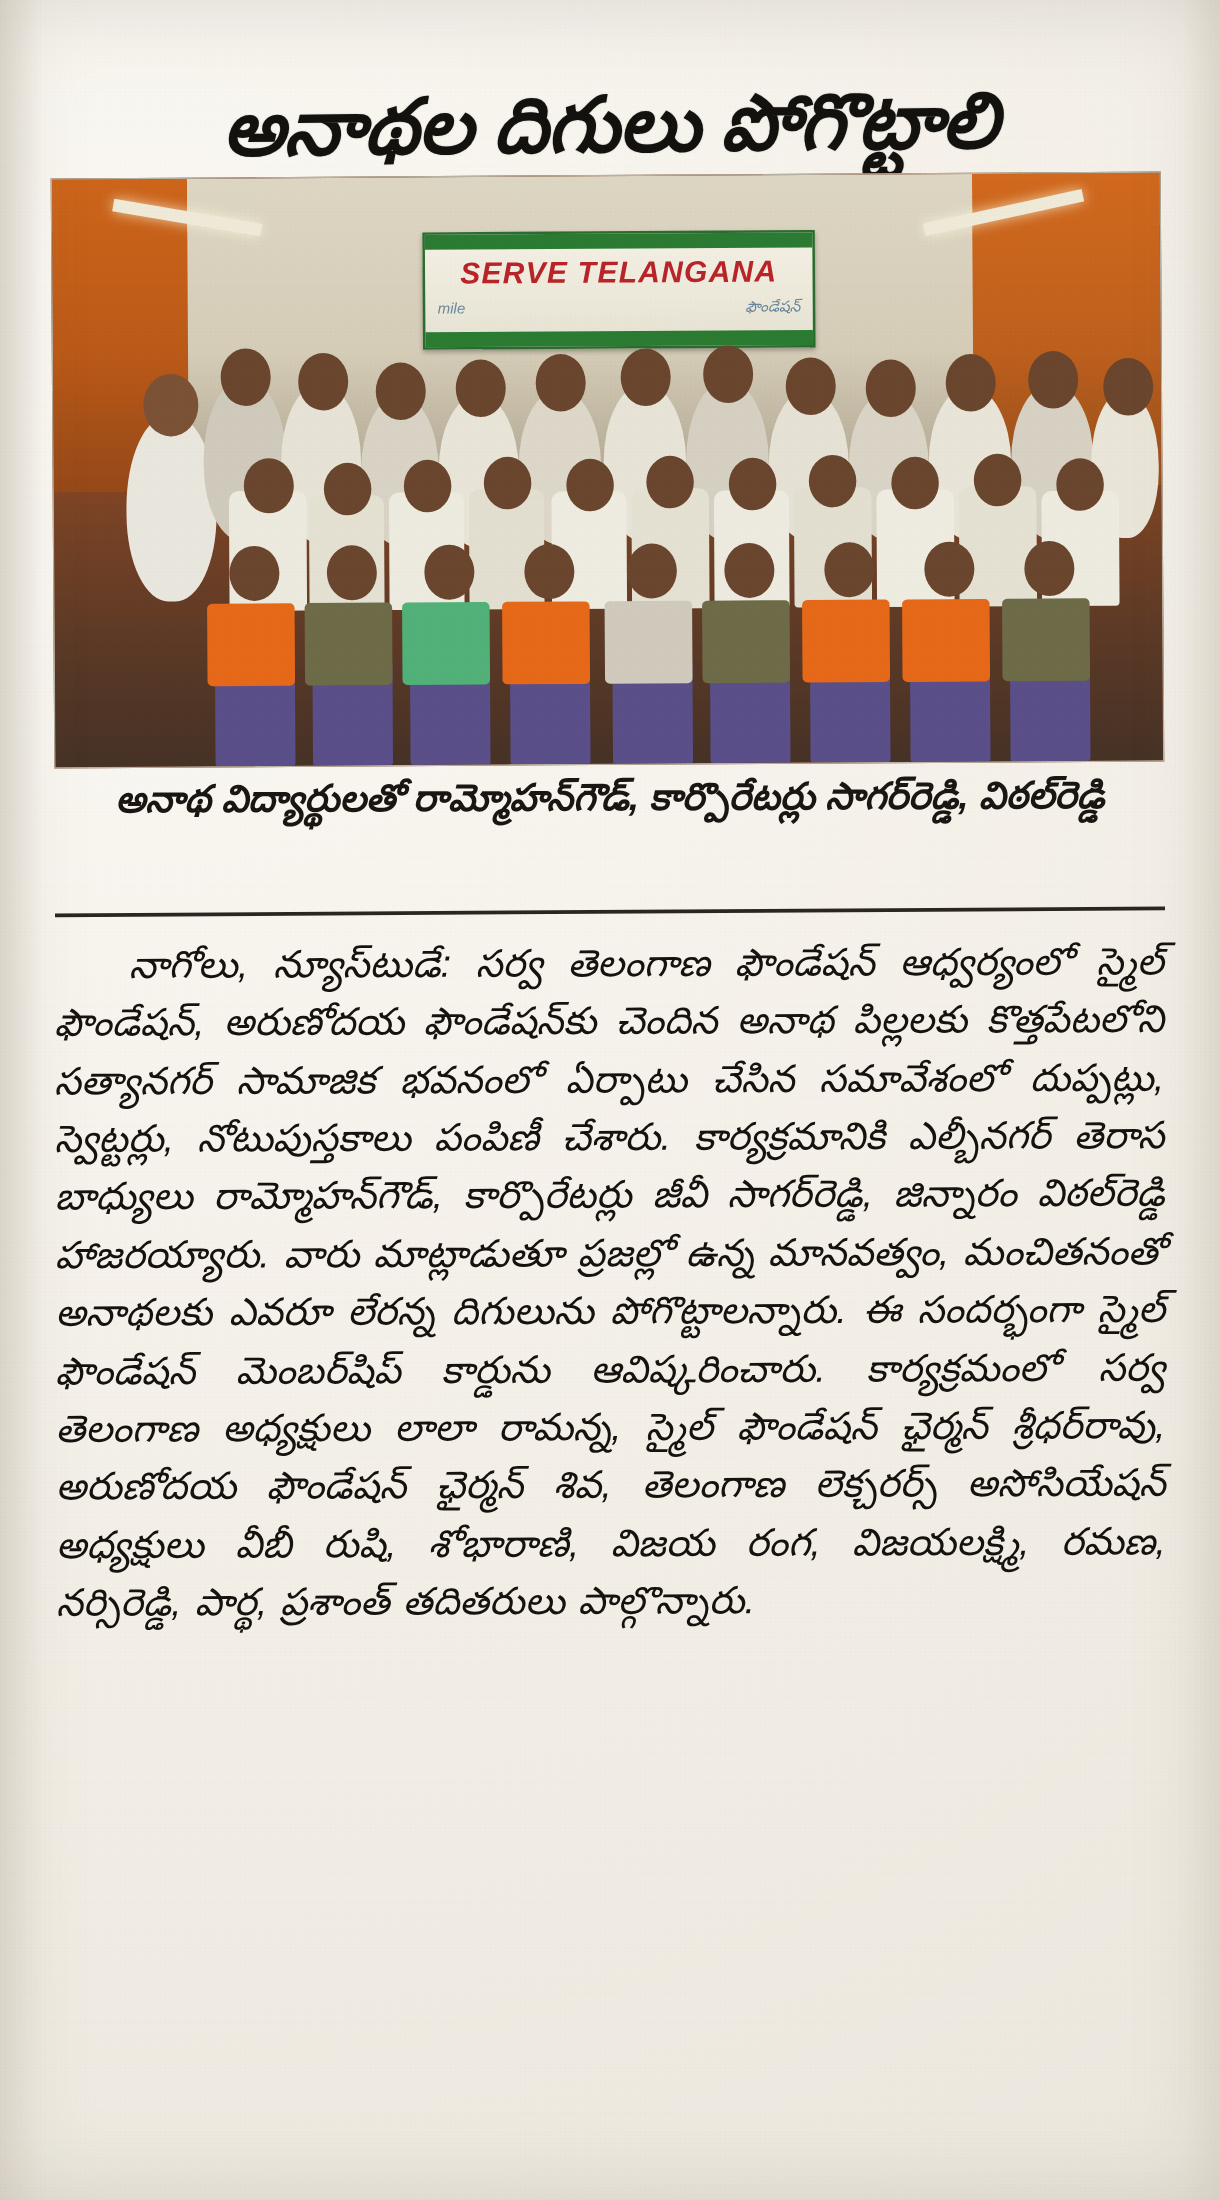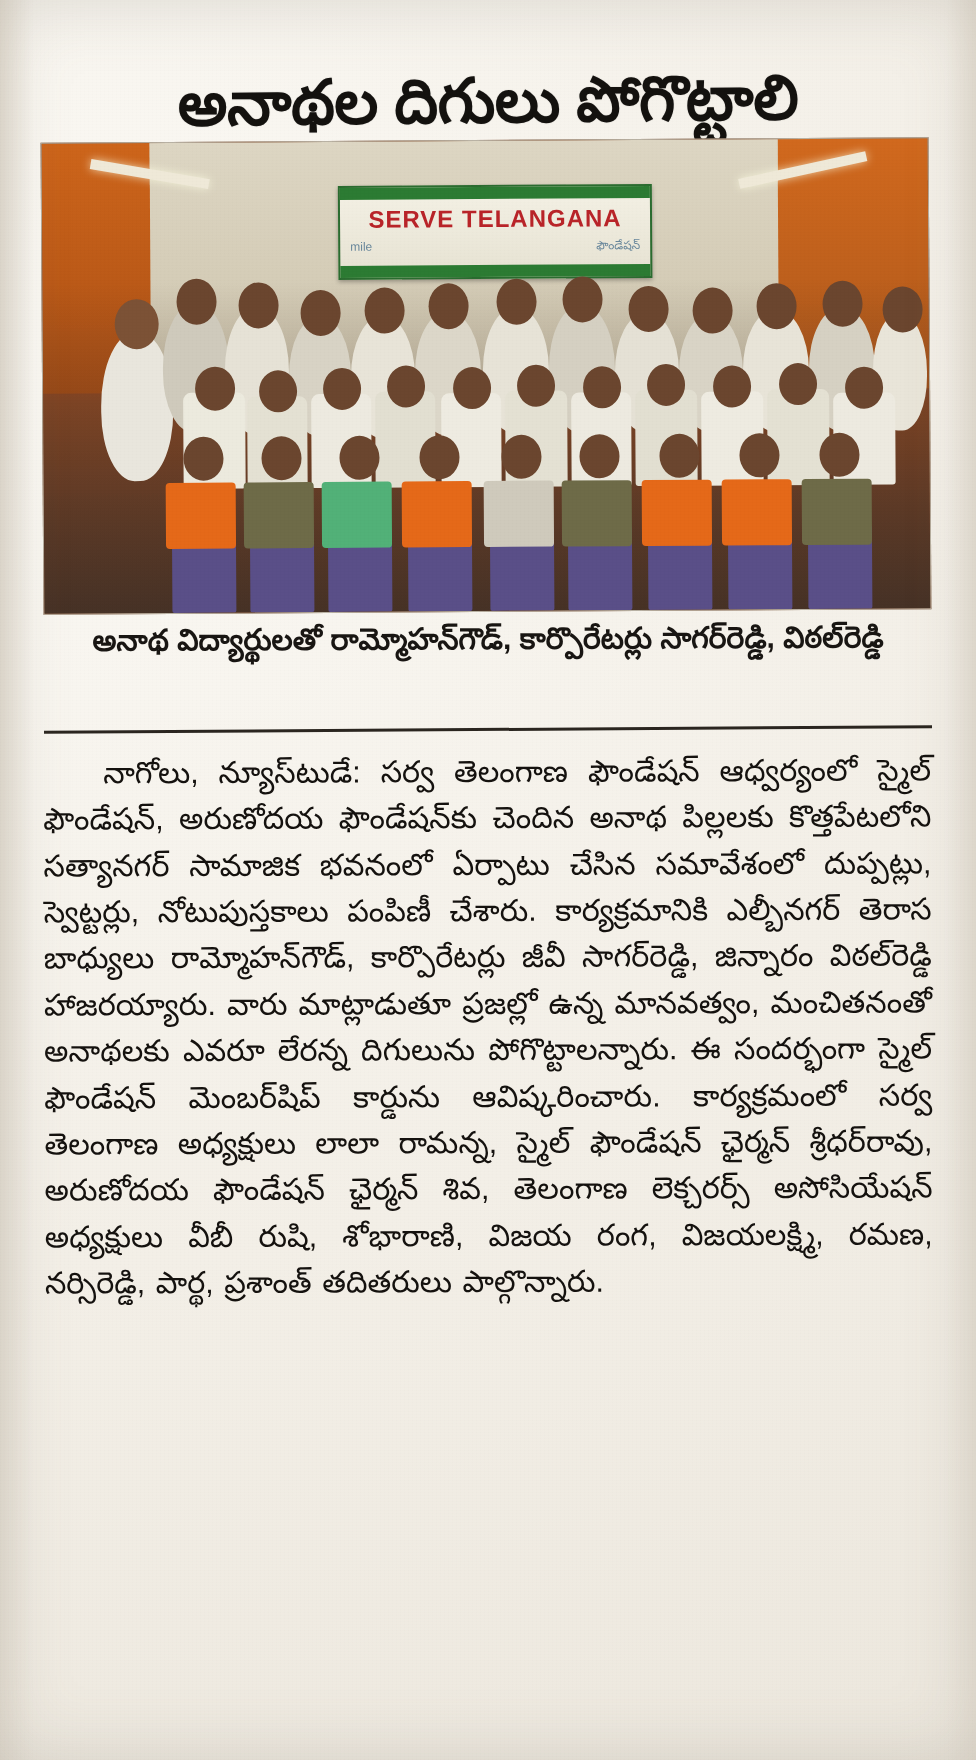--- a/index.html
+++ b/index.html
@@ -14,20 +14,21 @@
     font-family: "Liberation Sans", sans-serif;
   }
   .page {
     position: relative;
     width: 976px;
     height: 1760px;
     background: #f7f4ee;
     background-image:
       radial-gradient(circle at 12% 20%, #fbf9f4 0%, #f3efe7 55%, #ece7dd 100%);
     overflow: hidden;
+    font-style: italic;
   }
   
   .grain {
     position: absolute;
     inset: 0;
     pointer-events: none;
     background-image:
       repeating-linear-gradient(0deg, rgba(0,0,0,0.012) 0px, rgba(0,0,0,0.012) 1px, rgba(255,255,255,0) 1px, rgba(255,255,255,0) 3px),
       repeating-linear-gradient(90deg, rgba(0,0,0,0.010) 0px, rgba(0,0,0,0.010) 1px, rgba(255,255,255,0) 1px, rgba(255,255,255,0) 4px);
     opacity: 0.55;

